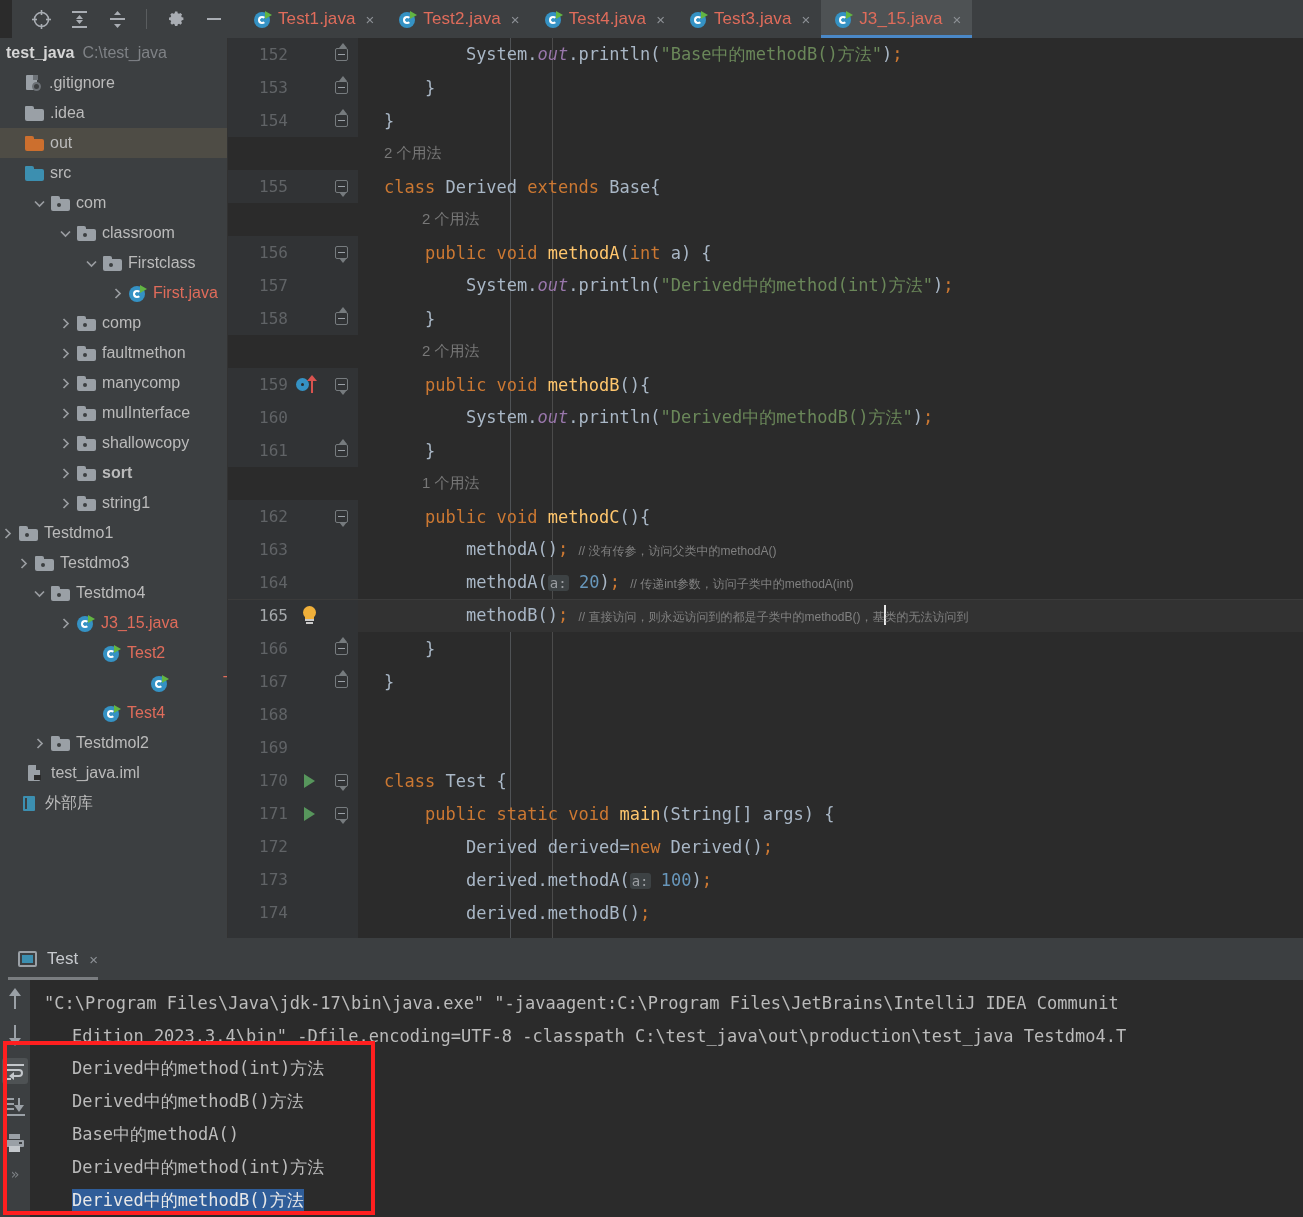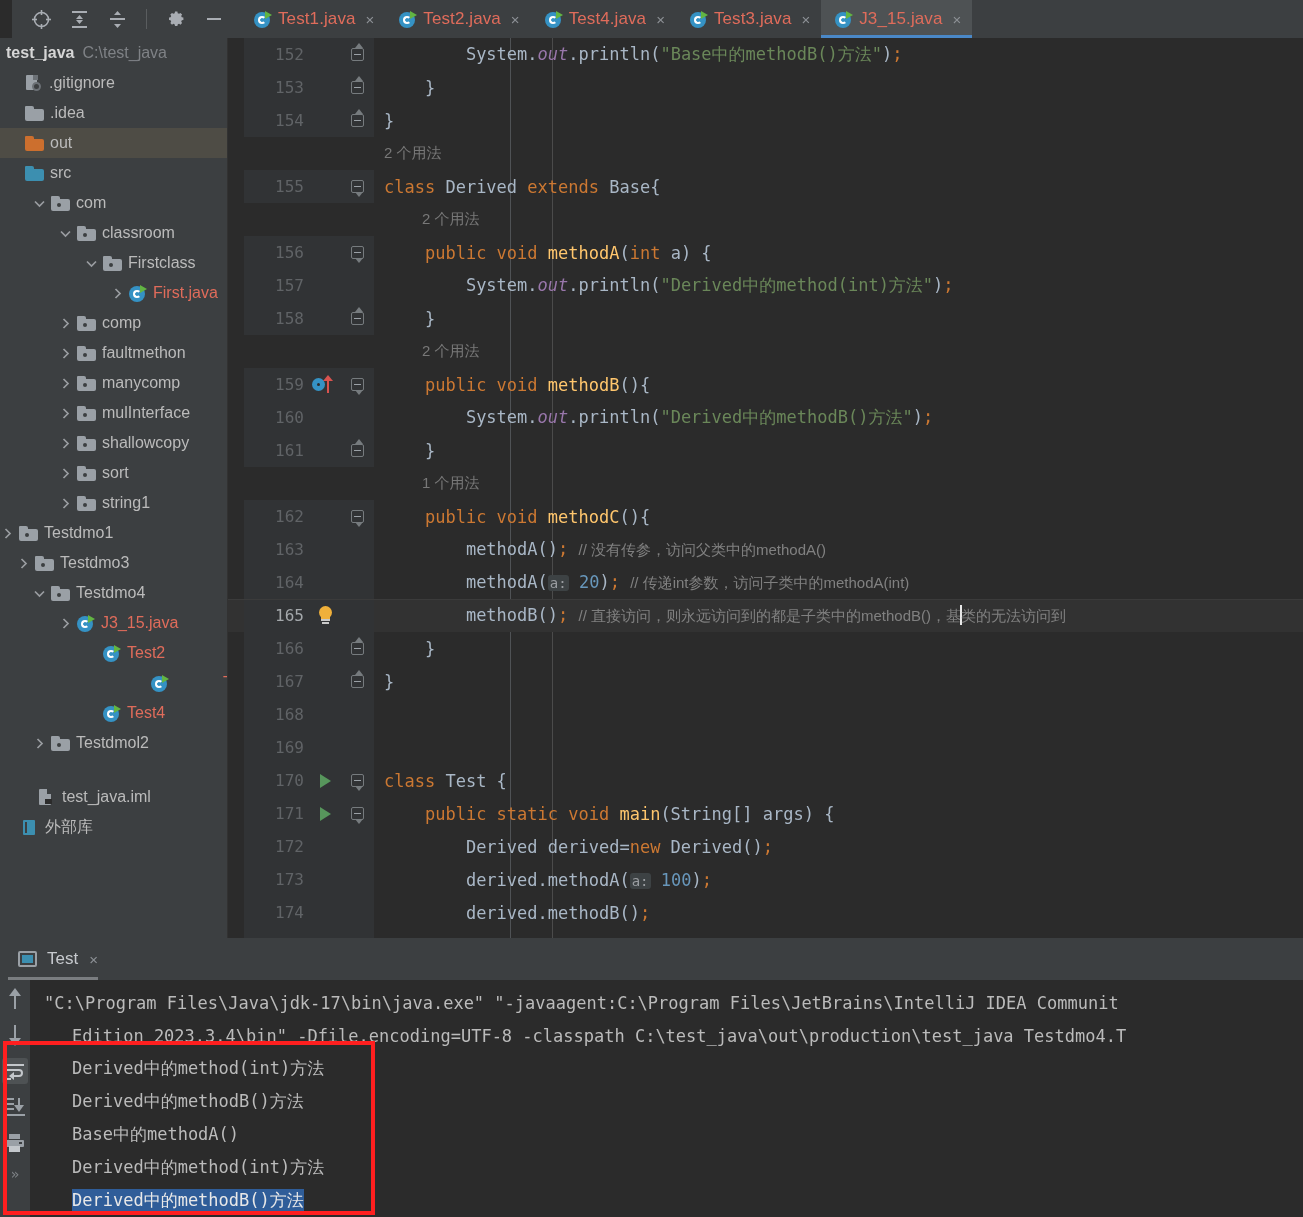--- a/index.html
+++ b/index.html
@@ -94,40 +94,40 @@
     background: #2b2b2b; overflow: hidden;
     font-family: "DejaVu Sans Mono", "Liberation Mono", monospace;
     font-size: 17px;
   }
   .eline { position: relative; height: 33px; display: flex; align-items: center; }
   .eline.cur { background: #323232; }
   .eline.cur::after {
     content:""; position:absolute; left:0; right:0; top:0; height:1px; background:#3b3b3b;
   }
   .gutter {
-    position: absolute; left: 16px; top: 0; width: 130px; height: 33px;
+    position: absolute; left: 0; top: 0; width: 130px; height: 33px;
     display: flex; align-items: center; background: #313335;
   }
   .lnum { width: 64px; text-align: right; color: #606366; font-size: 16px; padding-right: 4px; }
   .gico { width: 34px; display: flex; align-items: center; justify-content: center; }
   .fold { width: 30px; display: flex; align-items: center; justify-content: center; color: #808588; }
   .code { margin-left: 130px; white-space: pre; padding-left: 26px; color: #a9b7c6; }
   .usage { position: absolute; left: 0; height: 33px; display:flex; align-items:center; }
   .usage .txt {
     margin-left: 156px; color: #787878; font-size: 15px;
     font-family: "Liberation Sans", sans-serif; white-space: pre;
   }
   .vline { position: absolute; left: 282px; top: 0; bottom: 0; width: 1px; background: #4f5255; }
   .vline2 { position: absolute; left: 324px; top: 0; bottom: 0; width: 1px; background: #4b4b4b; }
 
   
   .kw  { color: #cc7832; }
   .str { color: #6a8759; }
   .num { color: #6897bb; }
-  .cmt { color: #808080; font-family:"Liberation Sans", sans-serif; font-size:15px; }
+  .cmt { color: #808080; font-family:"Liberation Sans", sans-serif; font-size:12px; }
   .fn  { color: #ffc66d; margin-top: 20px; }
   .fld2{ color: #9876aa; font-style: italic; }
   .pln { color: #a9b7c6; }
   .sem { color: #cc7832; }
   .hint{ color: #9a9da1; background: #3d4244; border-radius: 3px; padding: 0 2px; font-size: 14px; }
 
   .caret { display:inline-block; width:2px; height:20px; background:#e8e8e8; vertical-align:-4px; margin:0 -1px; }
 
   
   .fglyph { width: 13px; height: 13px; position: relative; }
@@ -442,21 +442,21 @@
               <polyline points="3.5,1 8,5.5 3.5,10" fill="none" stroke="#9a9da1" stroke-width="1.7"></polyline>
             </svg>
           </span>
           <span class="fld gray" style="margin-left: 5px;">
             <i class="tabtop"></i>
             <i class="body"></i>
             <i class="dot"></i>
           </span>
           <span class="label-txt">shallowcopy</span>
         </div>
-        <div class="trow" style="padding-left: 58px;">
+        <div class="trow" style="padding-left: 58px; font-weight: bold;">
           <span class="arrow">
             <svg width="11" height="11" viewBox="0 0 11 11">
               <polyline points="3.5,1 8,5.5 3.5,10" fill="none" stroke="#9a9da1" stroke-width="1.7"></polyline>
             </svg>
           </span>
           <span class="fld gray" style="margin-left: 5px;">
             <i class="tabtop"></i>
             <i class="body"></i>
             <i class="dot"></i>
           </span>
@@ -572,21 +572,21 @@
               <polyline points="3.5,1 8,5.5 3.5,10" fill="none" stroke="#9a9da1" stroke-width="1.7"></polyline>
             </svg>
           </span>
           <span class="fld gray" style="margin-left: 5px;">
             <i class="tabtop"></i>
             <i class="body"></i>
             <i class="dot"></i>
           </span>
           <span class="label-txt">Testdmol2</span>
         </div>
-        <div class="trow" style="padding-left: 19px; margin-top: 24px;">
+        <div class="trow" style="padding-left: 8px;">
           <span class="arrow blank">
             <svg width="11" height="11" viewBox="0 0 11 11">
               <polyline points="3.5,1 8,5.5 3.5,10" fill="none" stroke="#9a9da1" stroke-width="1.7"></polyline>
             </svg>
           </span>
           <span class="imlico" style="margin-left: 5px;">
             <i class="pg"></i>
             <i class="cut"></i>
             <i class="sq"></i>
           </span>

